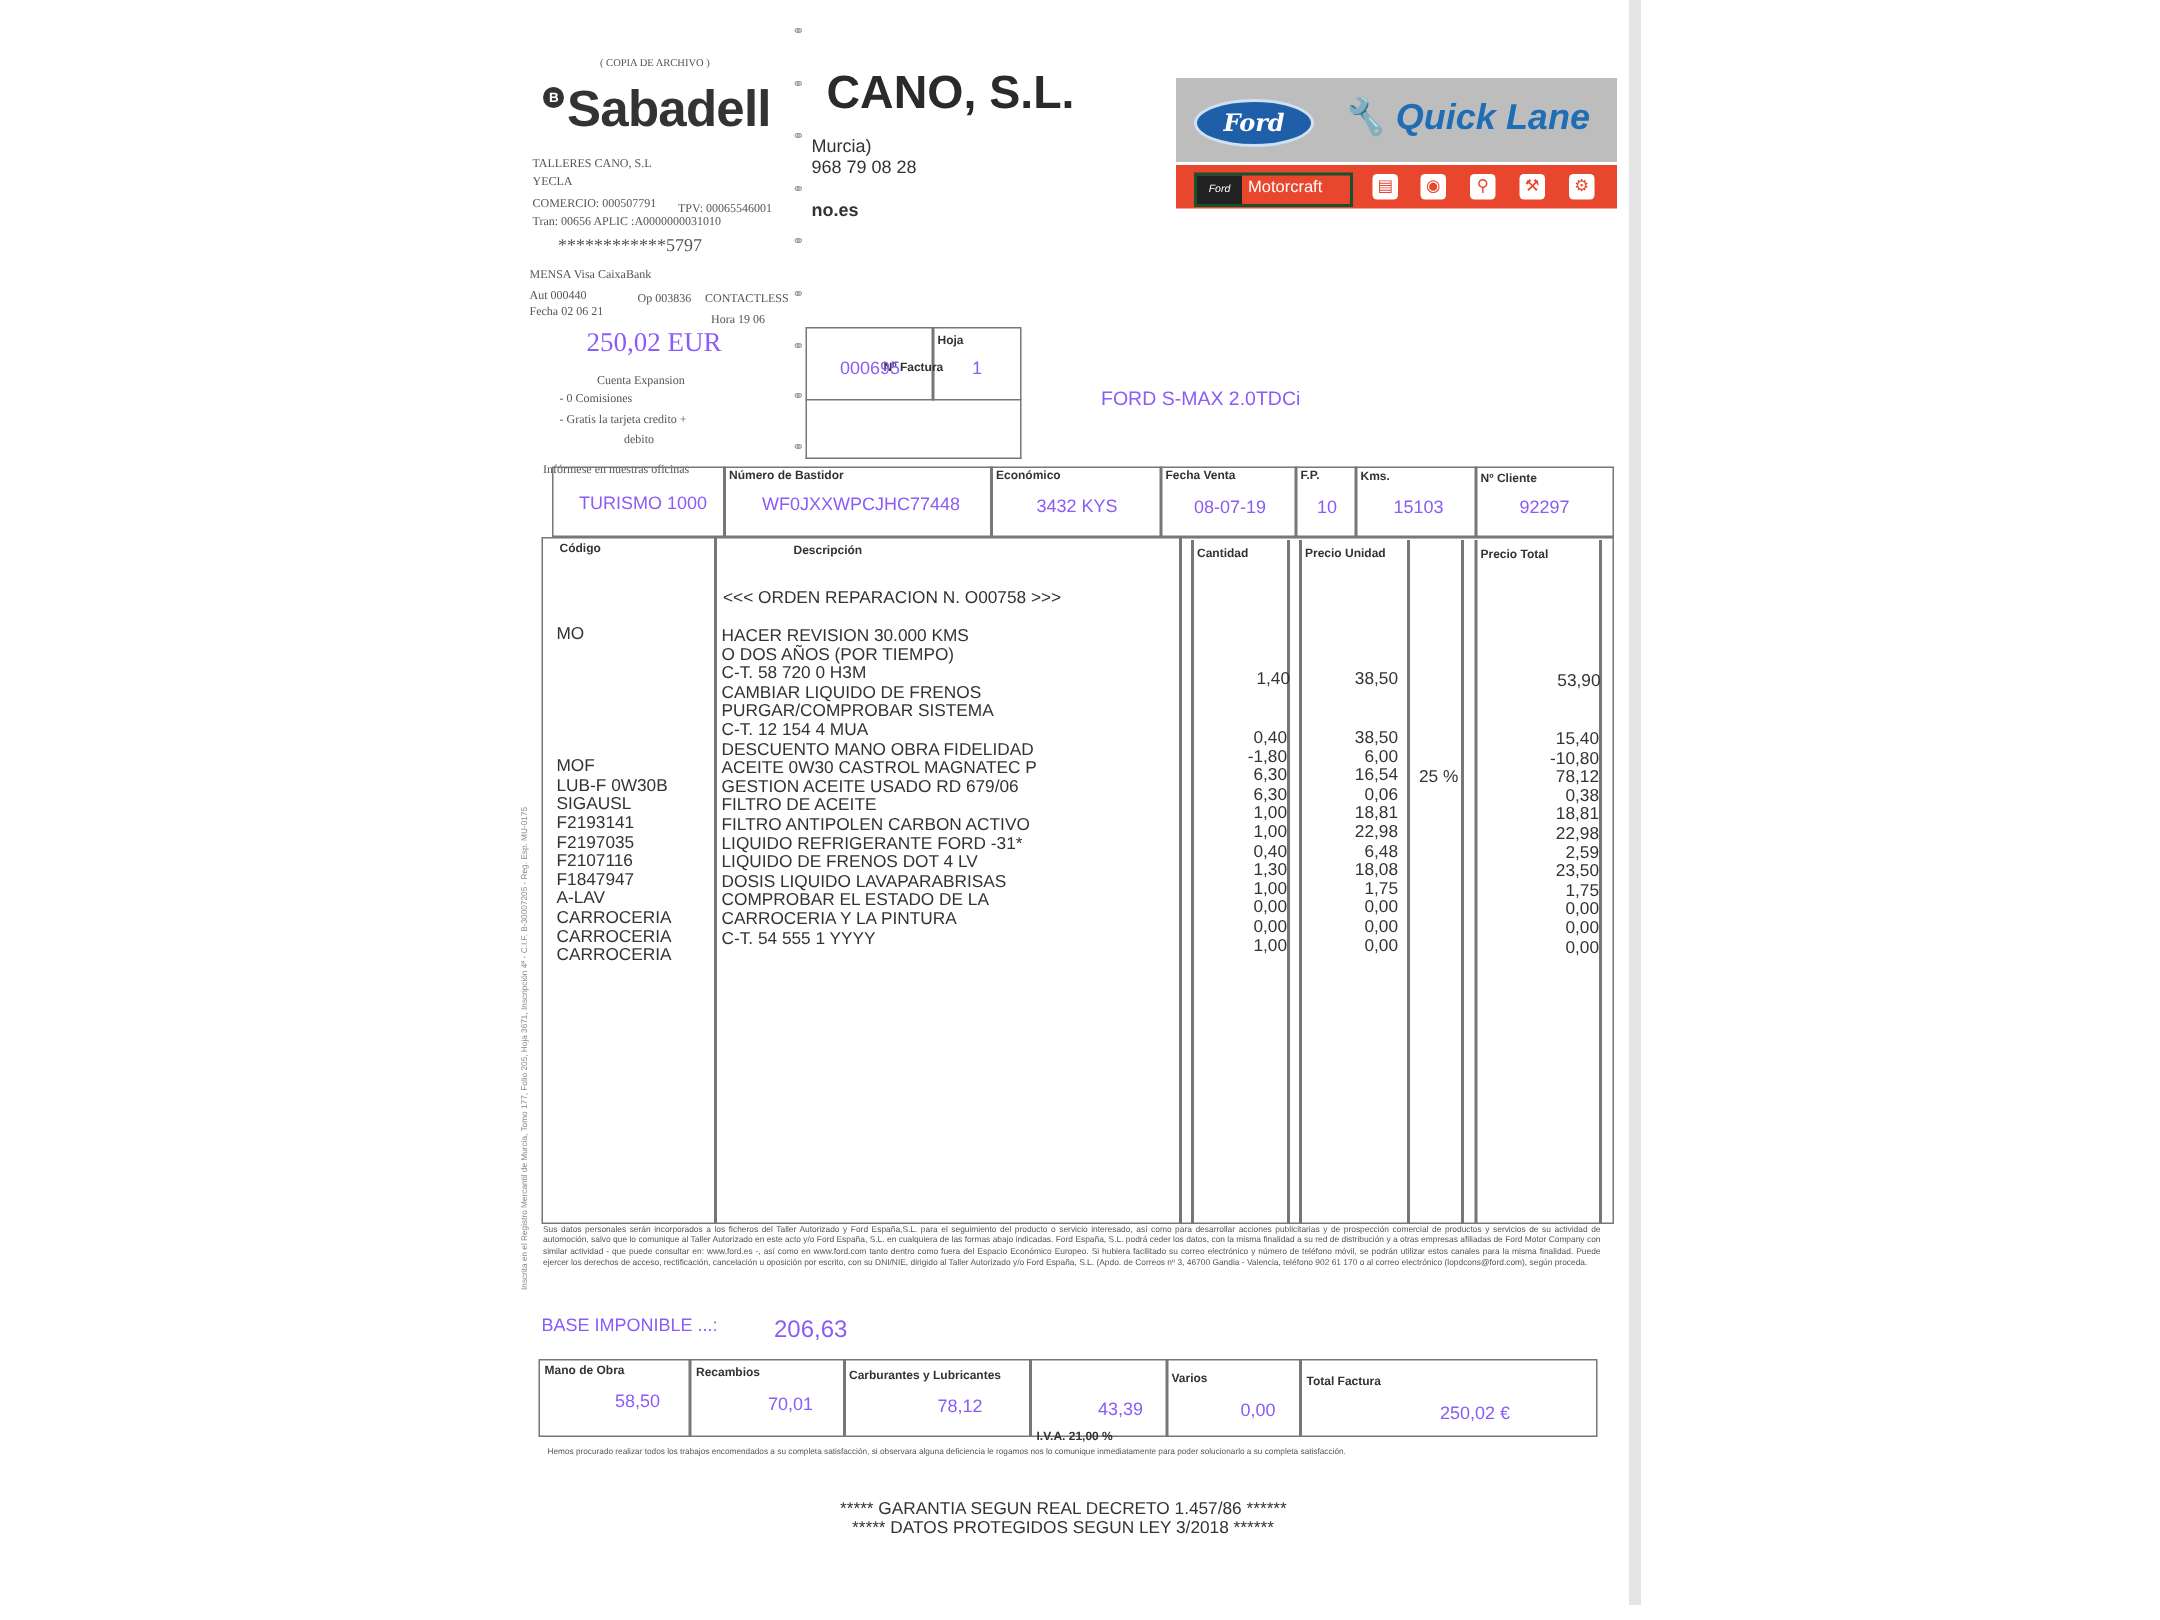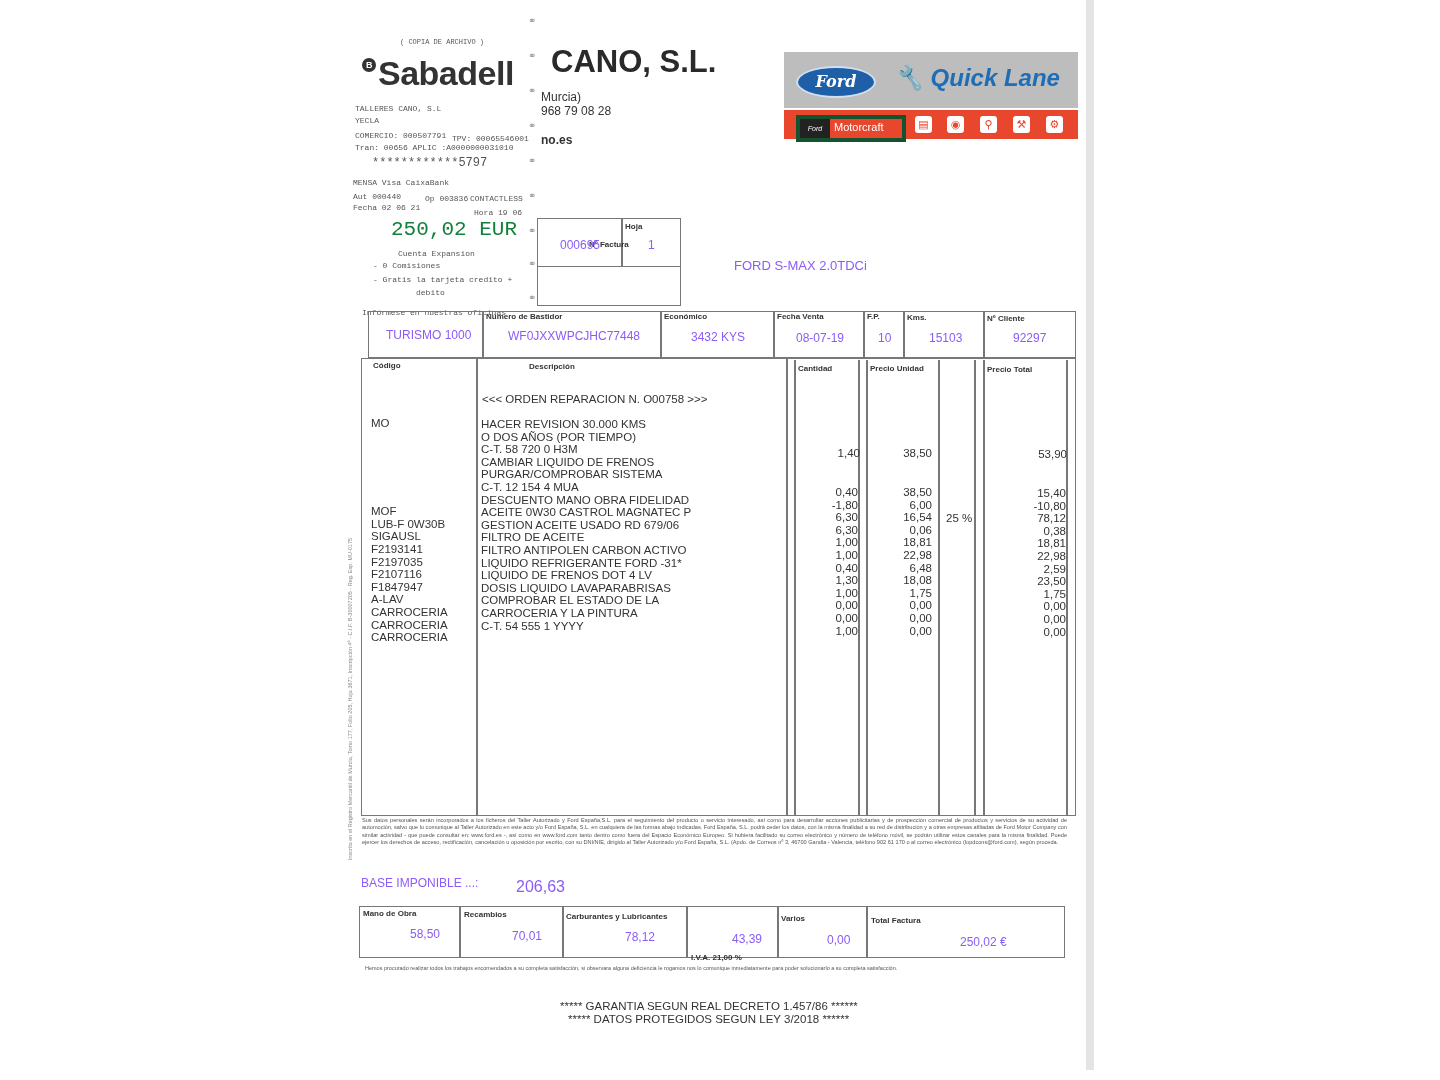--- a/index.html
+++ b/index.html
@@ -1,33 +1,33 @@
 <!DOCTYPE html>
 <html><head>
 <meta charset="utf-8">
 <style>
   html,body{margin:0;padding:0;background:#fff;}
   body{width:1440px;height:1080px;position:relative;overflow:hidden;font-family:"Liberation Sans",sans-serif;color:#333;}
   .abs{position:absolute;}
   .paper-edge{position:absolute;left:1086px;top:0;width:8px;height:1070px;background:#e4e4e4;}
   
   .receipt{position:absolute;left:345px;top:0;width:190px;height:320px;background:#fff;}
-  .rc{font-family:Liberation Mono, monospace;color:#555;font-size:8px;position:absolute;white-space:nowrap;}
+  .rc{font-family:Liberation Serif, serif;color:#555;font-size:8px;position:absolute;white-space:nowrap;}
   .sabadell{position:absolute;left:362px;top:54px;font-size:34px;font-weight:bold;color:#333;letter-spacing:-0.5px;}
   .sabadell .dot{display:inline-block;width:14px;height:14px;border-radius:50%;background:#333;color:#fff;font-size:9px;line-height:14px;text-align:center;vertical-align:top;margin-top:4px;margin-right:2px;}
   .ring{font-family:"Liberation Mono",monospace;color:#999;font-size:10px;position:absolute;left:528px;}
   .company{position:absolute;left:551px;top:44px;font-size:31px;font-weight:bold;color:#2a2a2a;}
   .ctext{position:absolute;font-size:12px;color:#333;}
   
   .banner{position:absolute;left:784px;top:52px;width:294px;height:88px;}
   .banner-top{position:absolute;left:0;top:0;width:294px;height:56px;background:#bdbdbd;}
   .ford-oval{position:absolute;left:12px;top:14px;width:76px;height:28px;border-radius:50%;background:#1f5fa8;border:2px solid #cfe0f2;color:#fff;font-family:"DejaVu Serif",serif;font-style:italic;font-weight:bold;font-size:16px;line-height:28px;text-align:center;}
   .ql{position:absolute;left:110px;top:12px;color:#1f6db5;font-size:24px;font-weight:bold;font-style:italic;}
   .banner-bottom{position:absolute;left:0;top:58px;width:294px;height:29px;background:#e8462d;}
-  .mc{position:absolute;left:12px;top:5px;width:102px;height:19px;border:4px solid #14532d;}
+  .mc{position:absolute;left:12px;top:5px;width:102px;height:19px;border:2px solid #14532d;}
   .mc-ford{position:absolute;left:0;top:0;width:30px;height:19px;background:#222;color:#fff;font-size:7px;line-height:19px;text-align:center;font-style:italic;}
   .mc-label{position:absolute;left:34px;top:2px;color:#fff;font-size:11px;}
   .svc{position:absolute;top:6px;width:17px;height:17px;background:#fff;border-radius:3px;color:#e8462d;font-size:11px;line-height:17px;text-align:center;}
   
   .box{position:absolute;border:1.5px solid #777;box-sizing:border-box;}
   .lbl{position:absolute;font-size:8px;font-weight:bold;color:#333;}
   .val{position:absolute;font-size:12px;color:#8b5cf6;}
   .vline{position:absolute;width:1.5px;background:#777;}
   .col{position:absolute;font-size:11.5px;color:#333;line-height:12.6px;white-space:pre;}
   .num{text-align:right;}
@@ -53,21 +53,21 @@
 <div class="rc" style="left:355px;top:131px;">COMERCIO: 000507791</div>
 <div class="rc" style="left:452px;top:134px;">TPV: 00065546001</div>
 <div class="rc" style="left:355px;top:143px;">Tran: 00656 APLIC :A0000000031010</div>
 <div class="rc" style="left:372px;top:156px;font-size:12px;">************5797</div>
 <div class="rc" style="left:353px;top:178px;">MENSA Visa CaixaBank</div>
 <div class="rc" style="left:353px;top:192px;">Aut 000440</div>
 <div class="rc" style="left:425px;top:194px;">Op 003836</div>
 <div class="rc" style="left:470px;top:194px;">CONTACTLESS</div>
 <div class="rc" style="left:353px;top:203px;">Fecha 02 06 21</div>
 <div class="rc" style="left:474px;top:208px;">Hora 19 06</div>
-<div class="rc" style="left:391px;top:218px;font-size:21px;color:#15803d;">250,02 EUR</div>
+<div class="rc" style="left:391px;top:218px;font-size:18px;color:#8b5cf6;">250,02 EUR</div>
 <div class="rc" style="left:398px;top:249px;">Cuenta Expansion</div>
 <div class="rc" style="left:373px;top:261px;">- 0 Comisiones</div>
 <div class="rc" style="left:373px;top:275px;">- Gratis la tarjeta credito +</div>
 <div class="rc" style="left:416px;top:288px;">debito</div>
 <div class="rc" style="left:362px;top:308px;">Infórmese en nuestras oficinas</div>
 <div class="ring" style="top:15px;">⚭</div>
 <div class="ring" style="top:50px;">⚭</div>
 <div class="ring" style="top:85px;">⚭</div>
 <div class="ring" style="top:120px;">⚭</div>
 <div class="ring" style="top:155px;">⚭</div>

